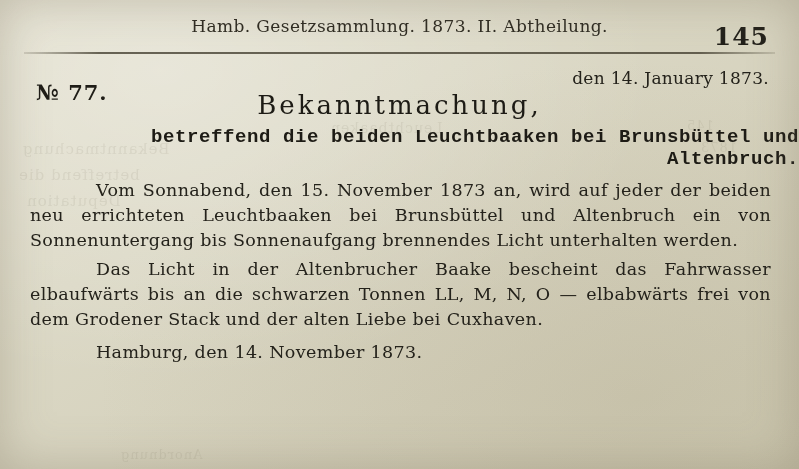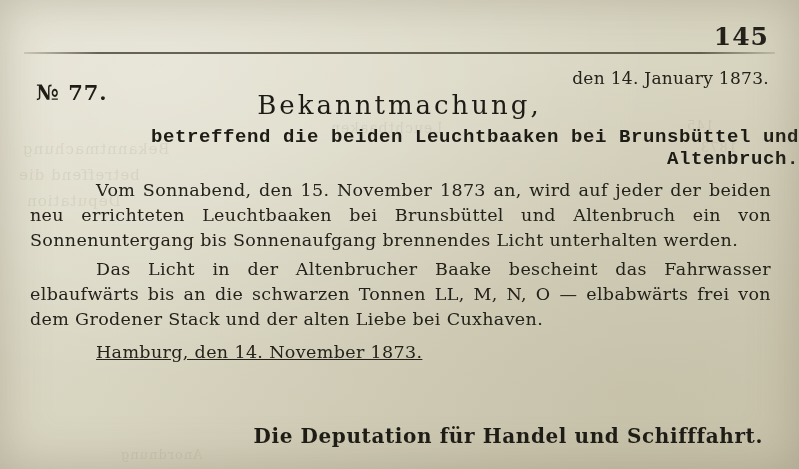--- a/index.html
+++ b/index.html
@@ -140,21 +140,20 @@
   .para.tight {
     margin-bottom: 4px;
   }
   .para-signdate {
     font-size: 17.5px;
     line-height: 25px;
     color: #24221b;
     letter-spacing: 0.35px;
     text-indent: 66px;
     margin: 8px 0 0 0;
-    text-decoration: underline;
   }
   .signature {
     position: absolute;
     right: 36px;
     top: 424px;
     font-size: 20px;
     font-weight: bold;
     color: #1d1b15;
     letter-spacing: 0.6px;
   }
@@ -172,33 +171,33 @@
 
   <div class="ghost ghost-a">Bekanntmachung</div>
   <div class="ghost ghost-b">betreffend die</div>
   <div class="ghost ghost-c">Deputation</div>
   <div class="ghost ghost-d">145</div>
   <div class="ghost ghost-e">1873</div>
   <div class="ghost ghost-f">Anordnung</div>
   <div class="ghost ghost-g">Leuchtbaaken</div>
 
   <div class="header">
+    <div class="header-title">Hamb. Gesetzsammlung. 1873. II. Abtheilung.</div>
     <div class="page-number">145</div>
   </div>
 
   <div class="rule"></div>
 
   <div class="docnum">№ 77.</div>
   <div class="docdate">den 14. January 1873.</div>
 
   <div class="heading">Bekanntmachung,</div>
   <div class="subheading">betreffend die beiden Leuchtbaaken bei Brunsbüttel und Altenbruch.</div>
 
   <div class="body">
     <p class="para tight">Vom Sonnabend, den 15. November 1873 an, wird auf jeder der beiden neu errichteten Leuchtbaaken bei Brunsbüttel und Altenbruch ein von Sonnenuntergang bis Sonnenaufgang brennendes Licht unterhalten werden.</p>
     <p class="para tight">Das Licht in der Altenbrucher Baake bescheint das Fahrwasser elbaufwärts bis an die schwarzen Tonnen LL, M, N, O — elbabwärts frei von dem Grodener Stack und der alten Liebe bei Cuxhaven.</p>
     <p class="para-signdate">Hamburg, den 14. November 1873.</p>
   </div>
 
-  <div class="signature">Die Deputation für Handel und Schifffahrt.</div>
 
   <div class="edge-shade"></div>
 </div>
 
 </body></html>

